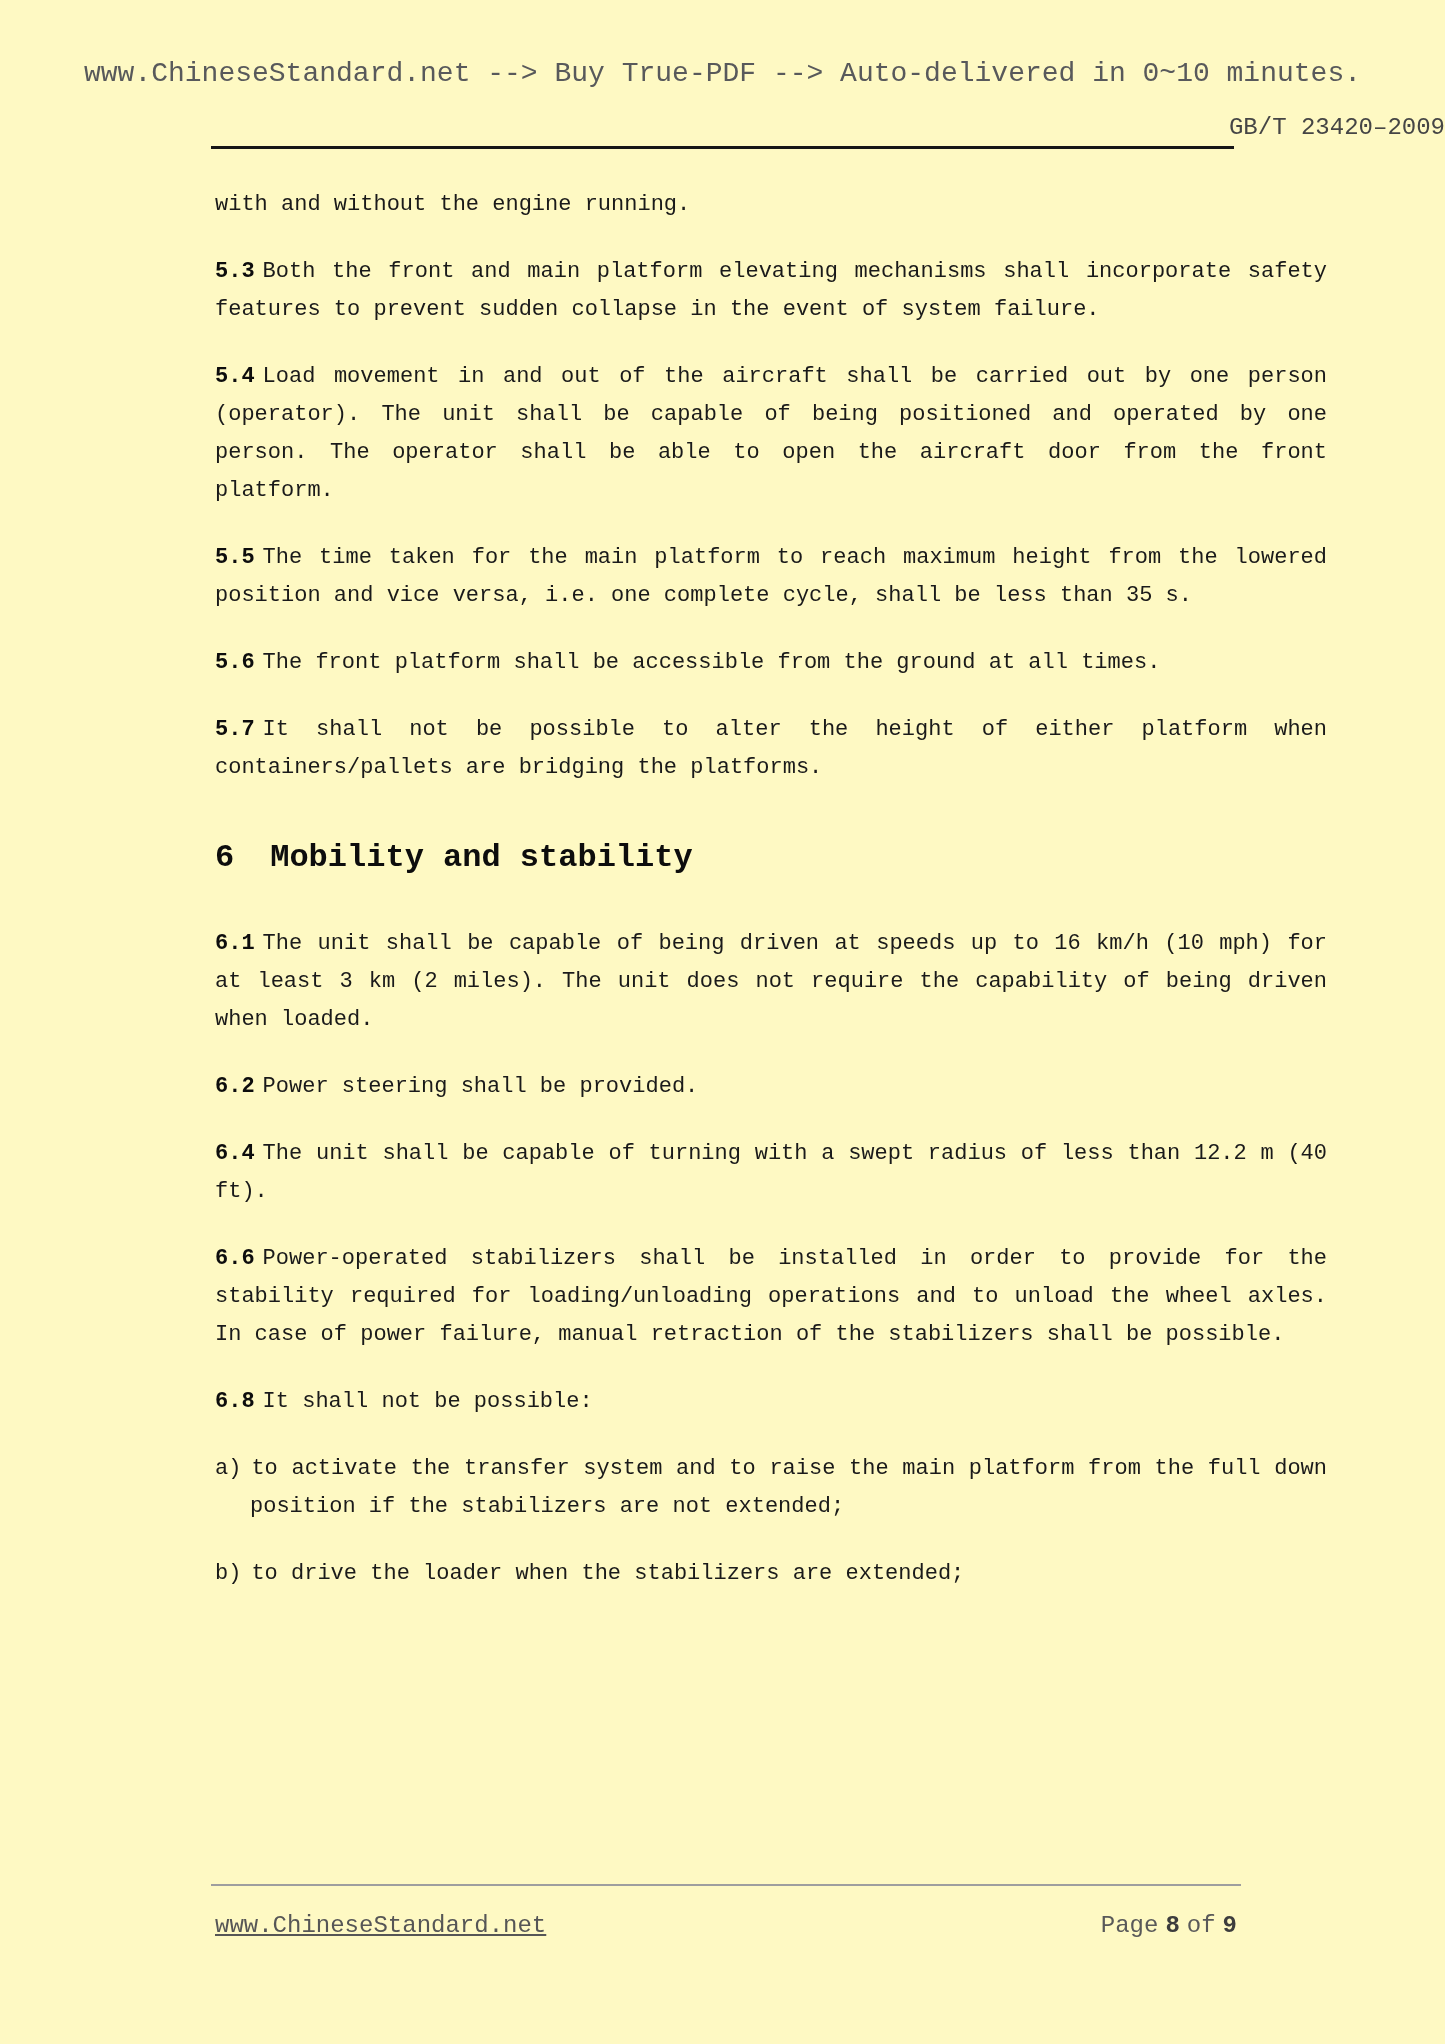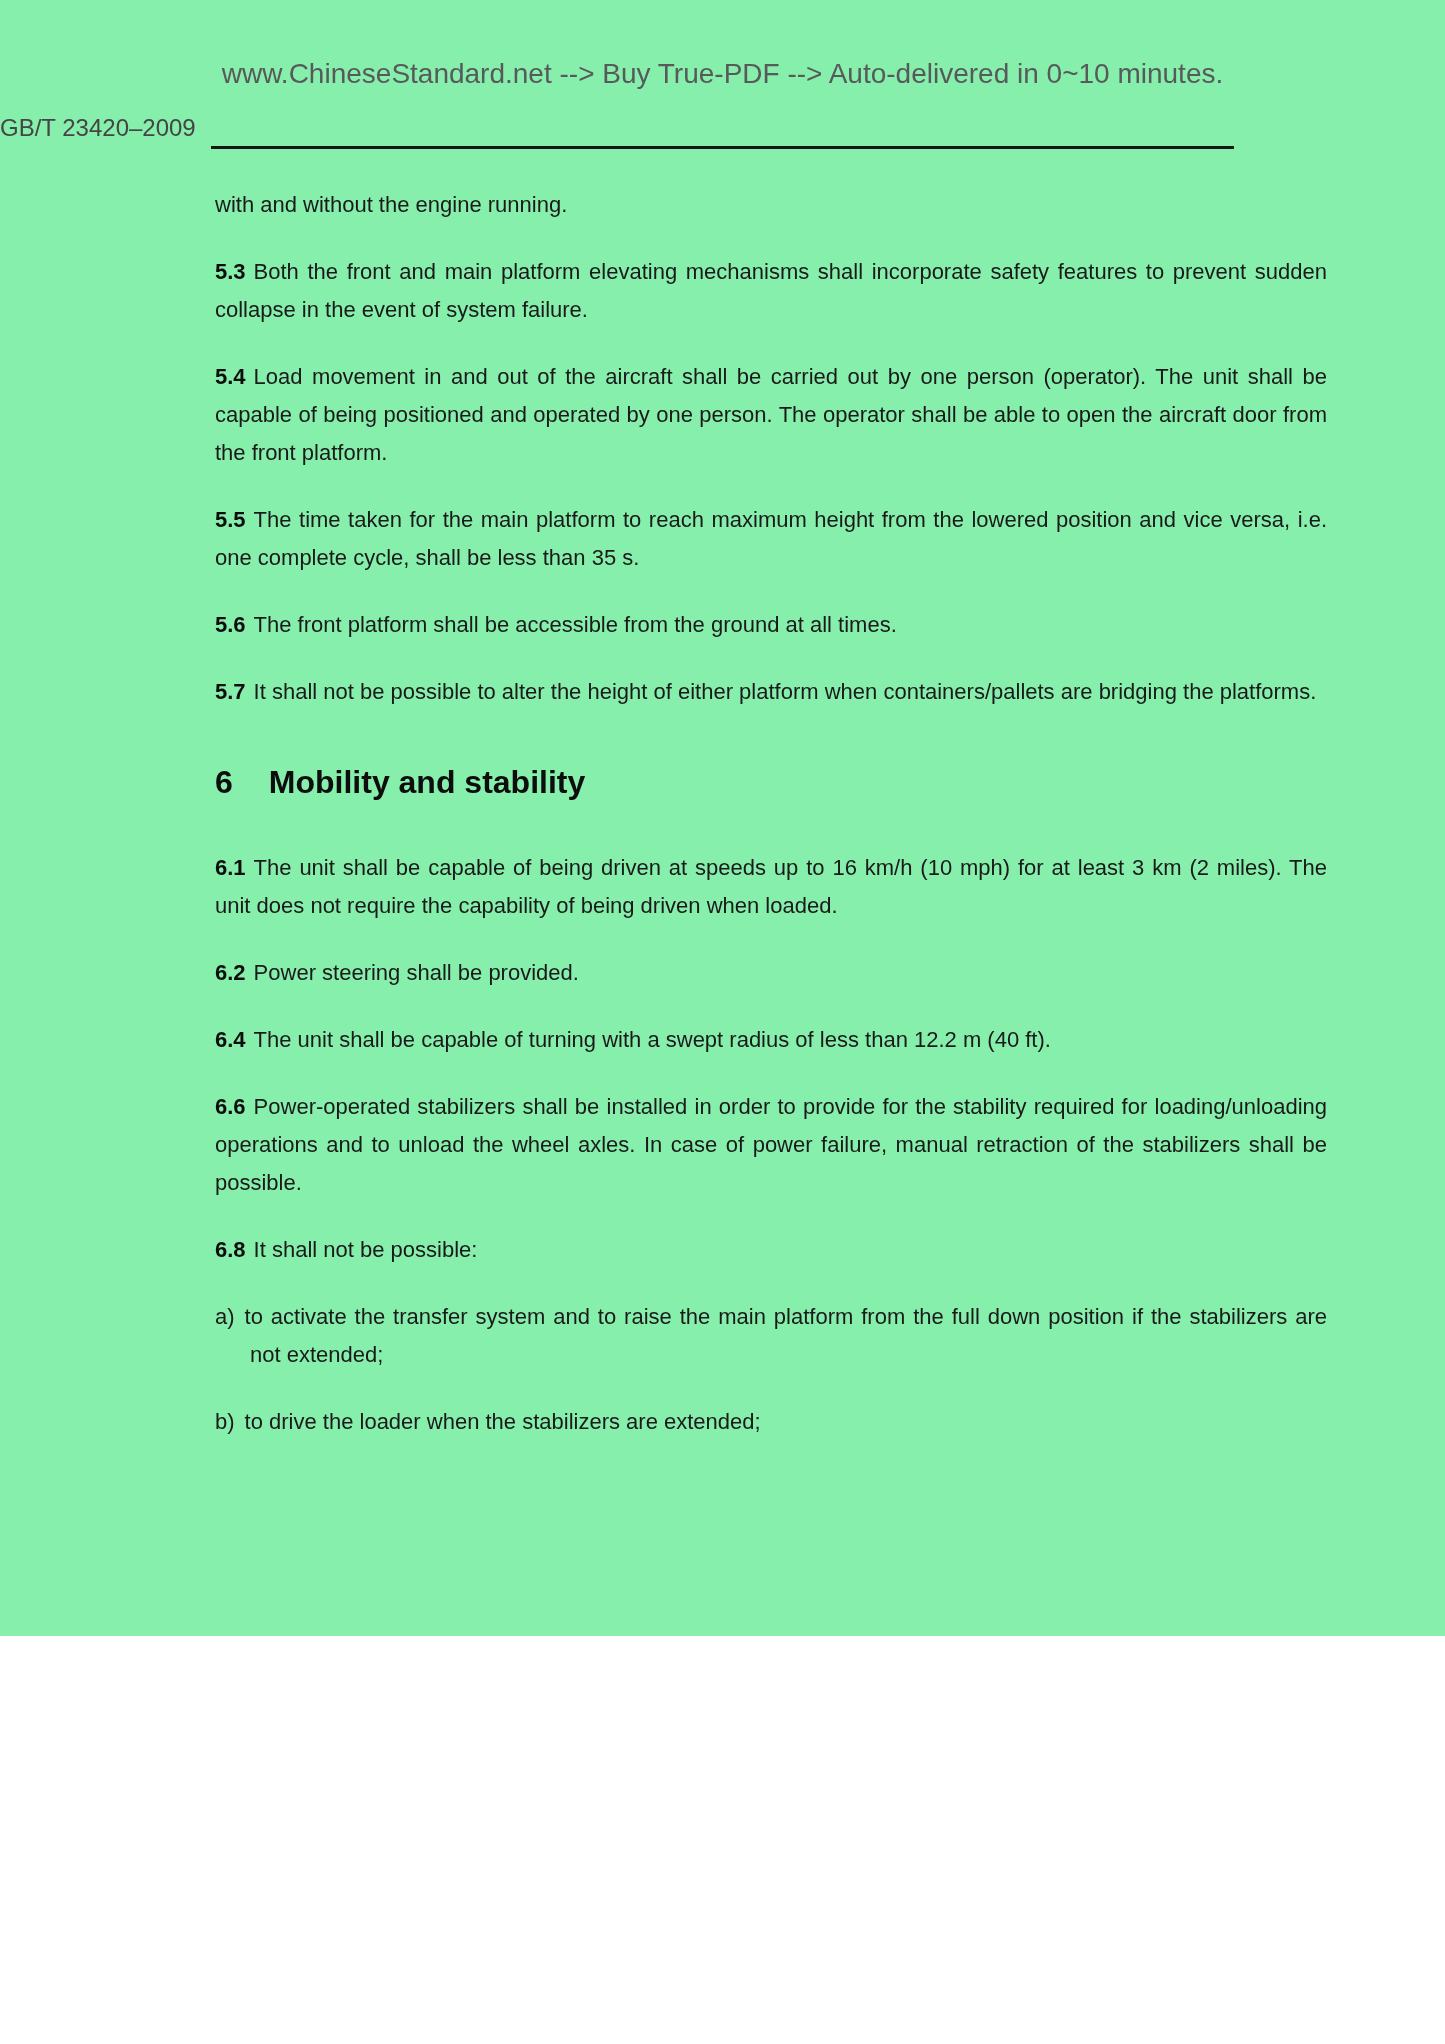--- a/index.html
+++ b/index.html
@@ -1,34 +1,34 @@
 <!DOCTYPE html>
 <html><head>
 <meta charset="utf-8">
 <style>
   html, body { margin: 0; padding: 0; background: #ffffff; }
   .page {
     position: relative;
     width: 1445px;
-    height: 1636px;
-    background: #86efac;
+    height: 2044px;
+    background: #fef9c3;
     overflow: hidden;
-    font-family: Liberation Sans, sans-serif;
+    font-family: Liberation Mono, monospace;
     color: #1a1a1a;
   }
   .promo {
     margin: 58px 0 0 0;
     text-align: center;
     font-size: 28px;
     line-height: 32px;
     color: #58595b;
   }
   .docnum {
     margin-top: 26px;
-    text-align: left;
+    text-align: right;
     font-size: 24px;
     line-height: 24px;
     color: #454545;
   }
   .rule {
     margin: 6px 211px 0 211px;
     height: 3px;
     background: #161616;
   }
   .content {

